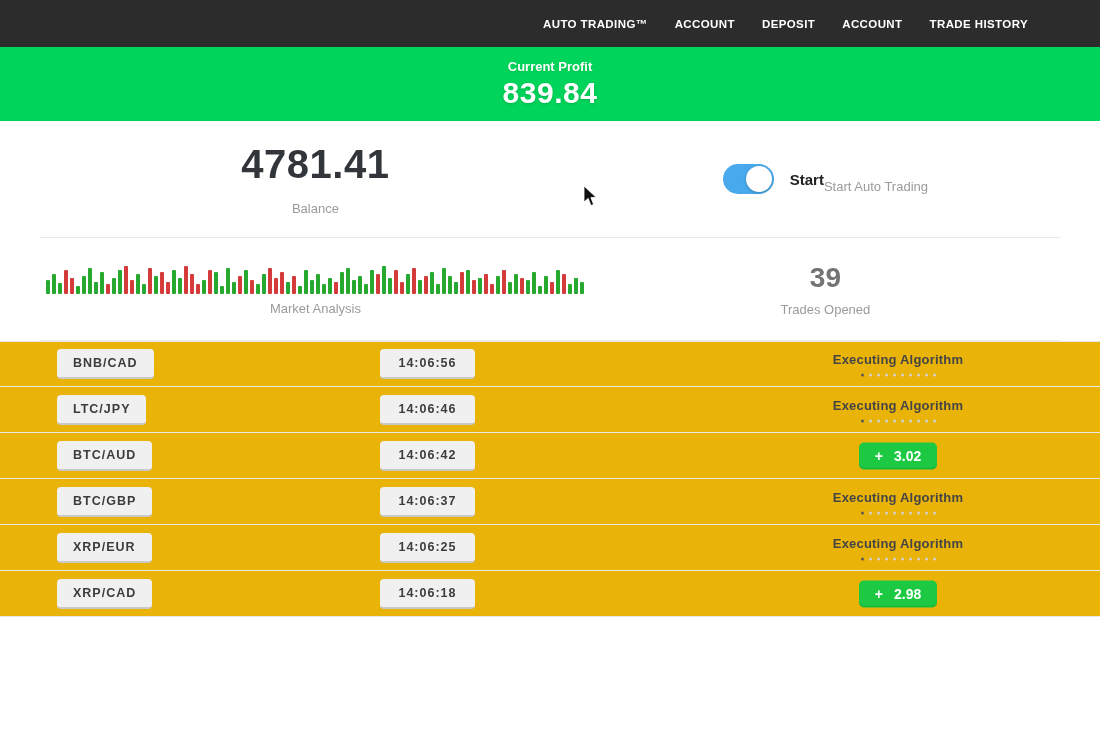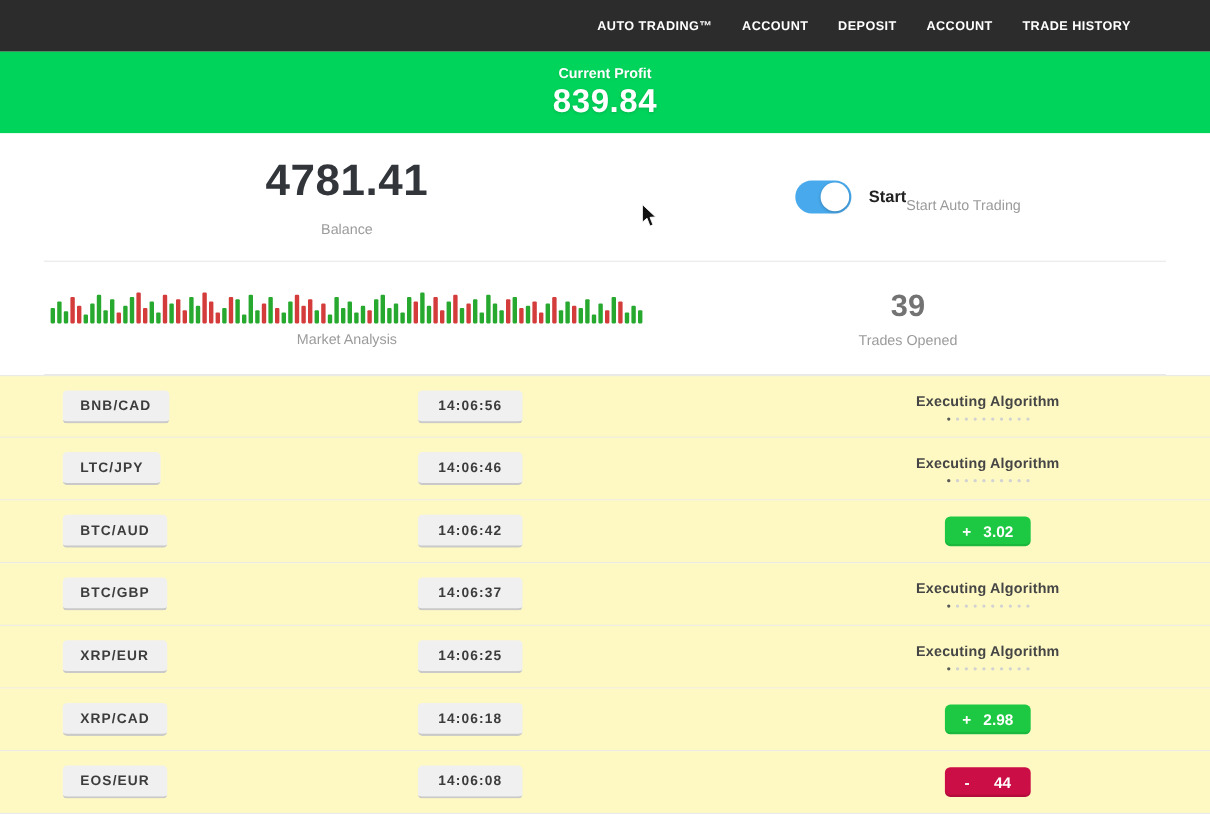--- a/index.html
+++ b/index.html
@@ -39,21 +39,21 @@
   .bar { width:4px; border-radius:1px; }
   .bar-g { background:#27a82e; }
   .bar-r { background:#d43c3c; }
   .stats2-right { width:46%; display:flex; flex-direction:column; align-items:center; justify-content:center; }
   .trades-opened-value { font-size:28px; font-weight:700; color:#737373; }
   .stats2-right .muted { margin-top:8px; }
   .stats2-left .muted { margin-top:7px; }
 
   
   .trades { position:absolute; top:341px; left:0; width:1100px; }
-  .trade-row { position:relative; height:57px; border-bottom:1px solid #e9e9e9; background:#fef9c3; }
+  .trade-row { position:relative; height:46px; border-bottom:1px solid #e9e9e9; background:#eab308; }
   .trade-row:first-child { border-top:1px solid #e9e9e9; }
   .badge { position:absolute; top:50%; transform:translateY(-50%); background:#f0f0f0;
            border-radius:4px; border-bottom:2px solid #c9c9c9; padding:7px 16px;
            font-size:12.5px; font-weight:700; color:#3c3c3c; letter-spacing:1px; white-space:nowrap; }
   .badge-pair { left:57px; min-width:85px; text-align:center; }
   .badge-time { left:380px; min-width:95px; text-align:center; }
   .status-cell { position:absolute; left:798px; width:200px; top:50%; transform:translateY(-50%);
                  display:flex; flex-direction:column; align-items:center; }
   .exec-label { font-size:13px; font-weight:700; color:#454545; letter-spacing:.2px; }
   .dots { display:flex; gap:5px; margin-top:7px; }
@@ -304,30 +304,20 @@
       <div class="badge badge-pair">XRP/CAD</div>
       <div class="badge badge-time">14:06:18</div>
       <div class="status-cell">
         <div class="status-badge profit">
           <span>+</span>
           <span>2.98</span>
         </div>
       </div>
     </div>
 
-    <div class="trade-row">
-      <div class="badge badge-pair">EOS/EUR</div>
-      <div class="badge badge-time">14:06:08</div>
-      <div class="status-cell">
-        <div class="status-badge loss">
-          <span>-</span>
-          <span>44</span>
-        </div>
-      </div>
-    </div>
 
   </div>
 
   <svg class="cursor" viewBox="0 0 14 21">
     <path d="M1 0 L1 16 L5.2 12.4 L7.9 19.5 L10.6 18.4 L7.9 11.6 L13 11.2 Z" fill="#111" stroke="#fff" stroke-width="0.8"></path>
   </svg>
 
 </div>
 
 </body></html>

